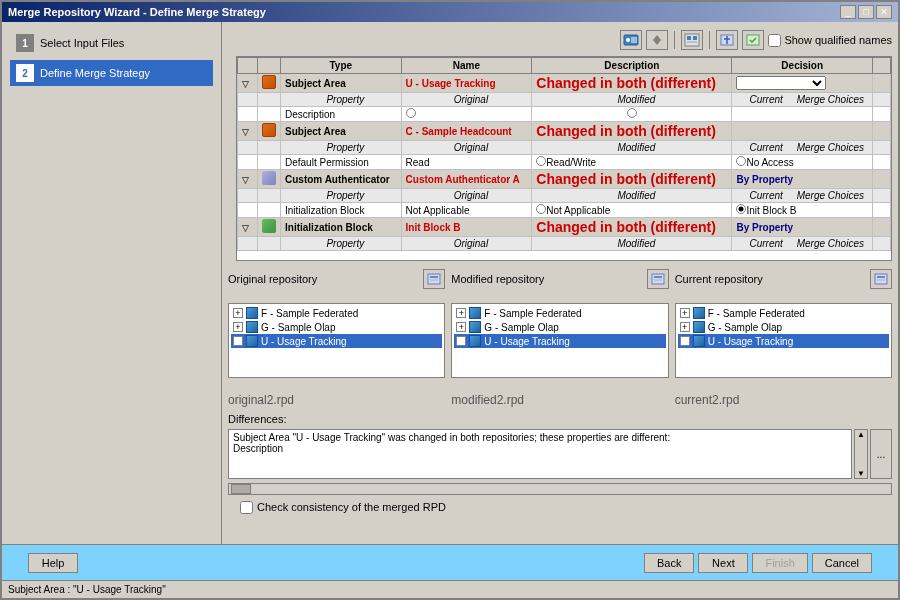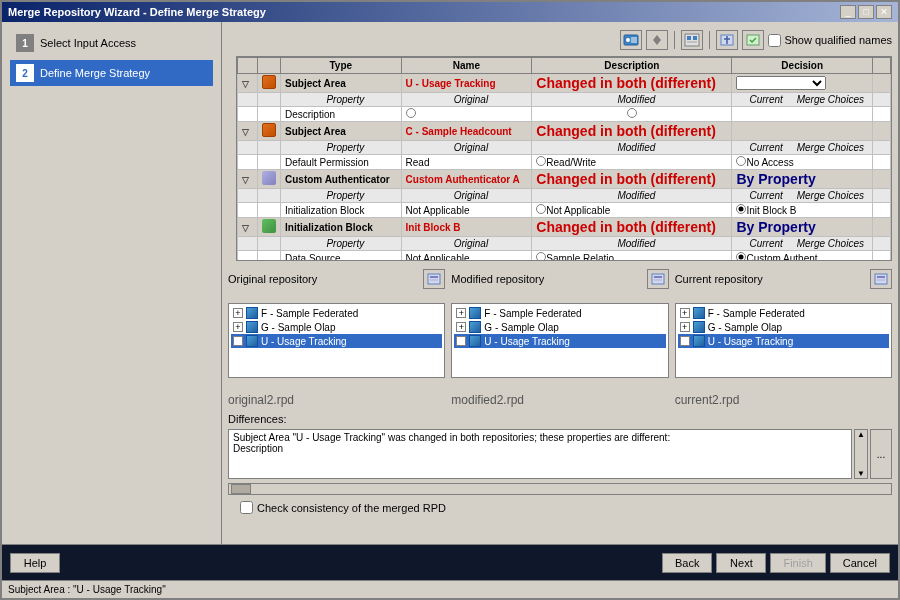--- a/index.html
+++ b/index.html
@@ -162,21 +162,21 @@
       font-style: italic;
       text-align: center;
       padding-left: 13px;
     }
     .changed-both {
       color: #cc0000;
       font-size: 14px;
     }
     .by-property {
       color: #000080;
-      font-size: 14px;
+      font-size: 10px;
     }
     .expand-icon {
       font-size: 9px;
       color: #555;
     }
     .repo-row {
       display: flex;
       gap: 6px;
       margin-top: 4px;
     }
@@ -273,34 +273,34 @@
       align-items: center;
       height: 50px;
       flex-shrink: 0;
     }
     .scroll-arrow {
       font-size: 8px;
       cursor: pointer;
     }
     .checkbox-row {
       display: flex;
-      align-items: center;
+      align-items: flex-start;
       gap: 4px;
       margin-top: 2px;
       font-size: 11px;
       padding-left: 12px;
     }
     .bottom-row {
       display: flex;
       align-items: center;
       justify-content: space-between;
-      padding: 4px 8px;
+      padding: 4px 26px;
       border-top: 1px solid #808080;
       height: 36px;
-      background: #0f172a;
+      background: #7dd3fc;
     }
     .bottom-btns {
       display: flex;
       gap: 4px;
     }
     .btn {
       padding: 3px 12px;
       background: #d4d0c8;
       border: 1px solid #808080;
       font-size: 11px;
@@ -396,21 +396,21 @@
       <div class="title-btn">□</div>
       <div class="title-btn">✕</div>
     </div>
   </div>
 
   <div class="main-content">
 
     <div class="sidebar">
       <div class="step-item">
         <div class="step-number">1</div>
-        <span class="step-label">Select Input Access</span>
+        <span class="step-label">Select Input Files</span>
       </div>
       <div class="step-item active">
         <div class="step-number">2</div>
         <span class="step-label">Define Merge Strategy</span>
       </div>
     </div>
 
     <div class="right-panel">
 
       <div class="toolbar-row">
@@ -581,33 +581,20 @@
             </tr>
             <tr class="row-sub-header">
               <td></td>
               <td></td>
               <td>Property</td>
               <td>Original</td>
               <td style="text-align:center;">Modified</td>
               <td>Current &nbsp;&nbsp;&nbsp; Merge Choices</td>
               <td></td>
             </tr>
-            <tr>
-              <td></td>
-              <td></td>
-              <td>Data Source</td>
-              <td>Not Applicable</td>
-              <td>
-                <span class="radio-circle"></span>Sample Relatio...
-              </td>
-              <td>
-                <span class="radio-circle selected"></span>Custom Authent.
-              </td>
-              <td></td>
-            </tr>
           </tbody>
         </table>
       </div>
 
       <div class="repo-row">
 
         <div class="repo-panel">
           <div class="repo-panel-header">
             <span>Original repository</span>
             <div class="toolbar-btn">

